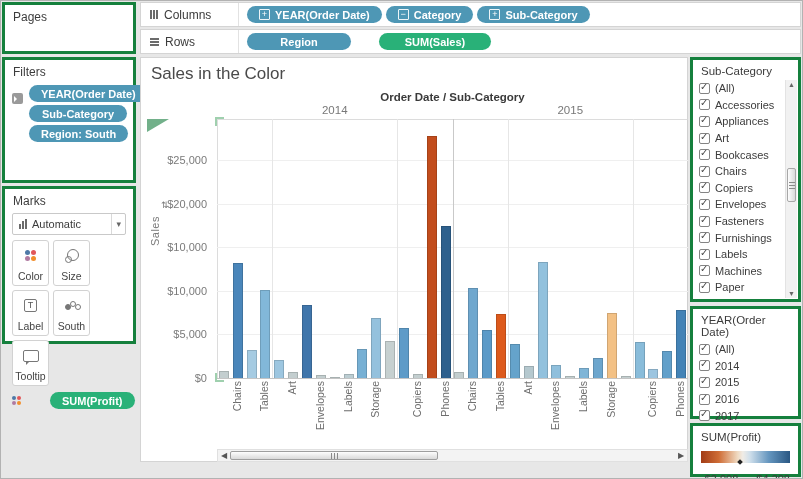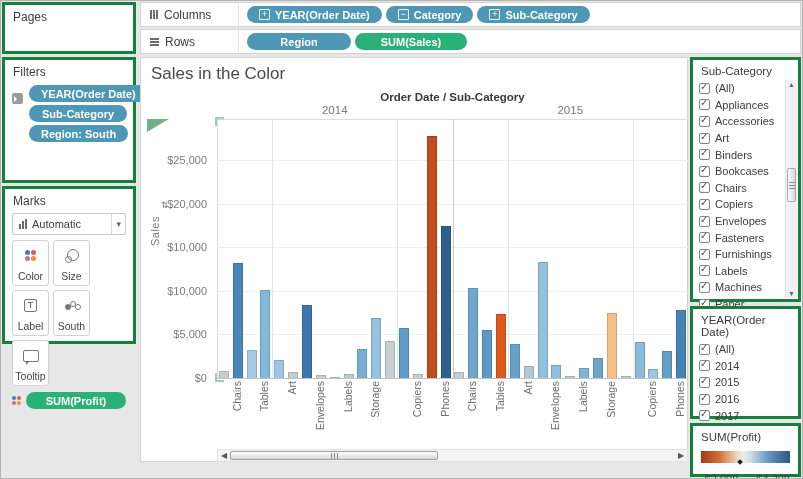--- a/index.html
+++ b/index.html
@@ -11,21 +11,21 @@
   .frame{position:absolute;inset:0;box-shadow:inset 0 0 0 1px #b2b2b2;pointer-events:none;z-index:99;}
   .card{position:absolute;background:#ffffff;border:3px solid #15803d;box-sizing:border-box;}
   .card-title{font-size:12px;color:#3c3c3c;padding:5px 8px 3px 8px;}
   
   .shelf{position:absolute;background:#fff;border:1px solid #d4d4d4;box-sizing:border-box;display:flex;align-items:center;}
   .shelf-label{width:98px;display:flex;align-items:center;gap:6px;padding-left:9px;border-right:1px solid #e2e2e2;height:100%;box-sizing:border-box;font-size:12px;color:#3c3c3c;}
   .shelf-pills{display:flex;align-items:center;gap:4px;padding-left:8px;}
   .pill{display:inline-flex;align-items:center;justify-content:center;height:17px;border-radius:9px;
         color:#fff;font-size:11px;font-weight:600;padding:0 12px;white-space:nowrap;}
   .pill.blue{background:#4e97b5;}
-  .pill.green{background:#29b178;}
+  .pill.green{background:#29b178;margin-left:24px;}
   .toggle-box{display:inline-block;width:9px;height:9px;border:1px solid rgba(255,255,255,.9);border-radius:1px;
               font-size:9px;line-height:8px;text-align:center;margin-right:5px;font-weight:400;}
   .bars-icon-v{display:inline-flex;gap:1px;align-items:flex-end;}
   .bars-icon-v i{display:block;width:2px;background:#6b6b6b;}
   .bars-icon-h{display:inline-flex;flex-direction:column;gap:1px;}
   .bars-icon-h i{display:block;height:2px;width:9px;background:#6b6b6b;}
   
   .filter-pill-row{display:flex;align-items:center;margin:3px 6px 3px 24px;}
   .filter-pill-row .pill{flex:1;}
   .ctx-icon{position:absolute;left:7px;top:33px;width:11px;height:11px;background:#9a9a9a;border-radius:2px;}
@@ -314,33 +314,29 @@
 
 <div class="card" style="left:690px;top:57px;width:111px;height:245px;">
   <div class="card-title" style="font-size:11.5px">Sub-Category</div>
   <div style="position:relative;height:218px;">
     <div class="check-row">
         <span class="cb checked"></span>
         <span>(All)</span>
       </div>
     <div class="check-row">
         <span class="cb checked"></span>
+        <span>Accessories</span>
+      </div>
+    <div class="check-row">
+        <span class="cb checked"></span>
         <span>Appliances</span>
       </div>
     <div class="check-row">
         <span class="cb checked"></span>
-        <span>Accessories</span>
-      </div>
-    <div class="check-row">
-        <span class="cb checked"></span>
         <span>Art</span>
-      </div>
-    <div class="check-row">
-        <span class="cb checked"></span>
-        <span>Binders</span>
       </div>
     <div class="check-row">
         <span class="cb checked"></span>
         <span>Bookcases</span>
       </div>
     <div class="check-row">
         <span class="cb checked"></span>
         <span>Chairs</span>
       </div>
     <div class="check-row">

